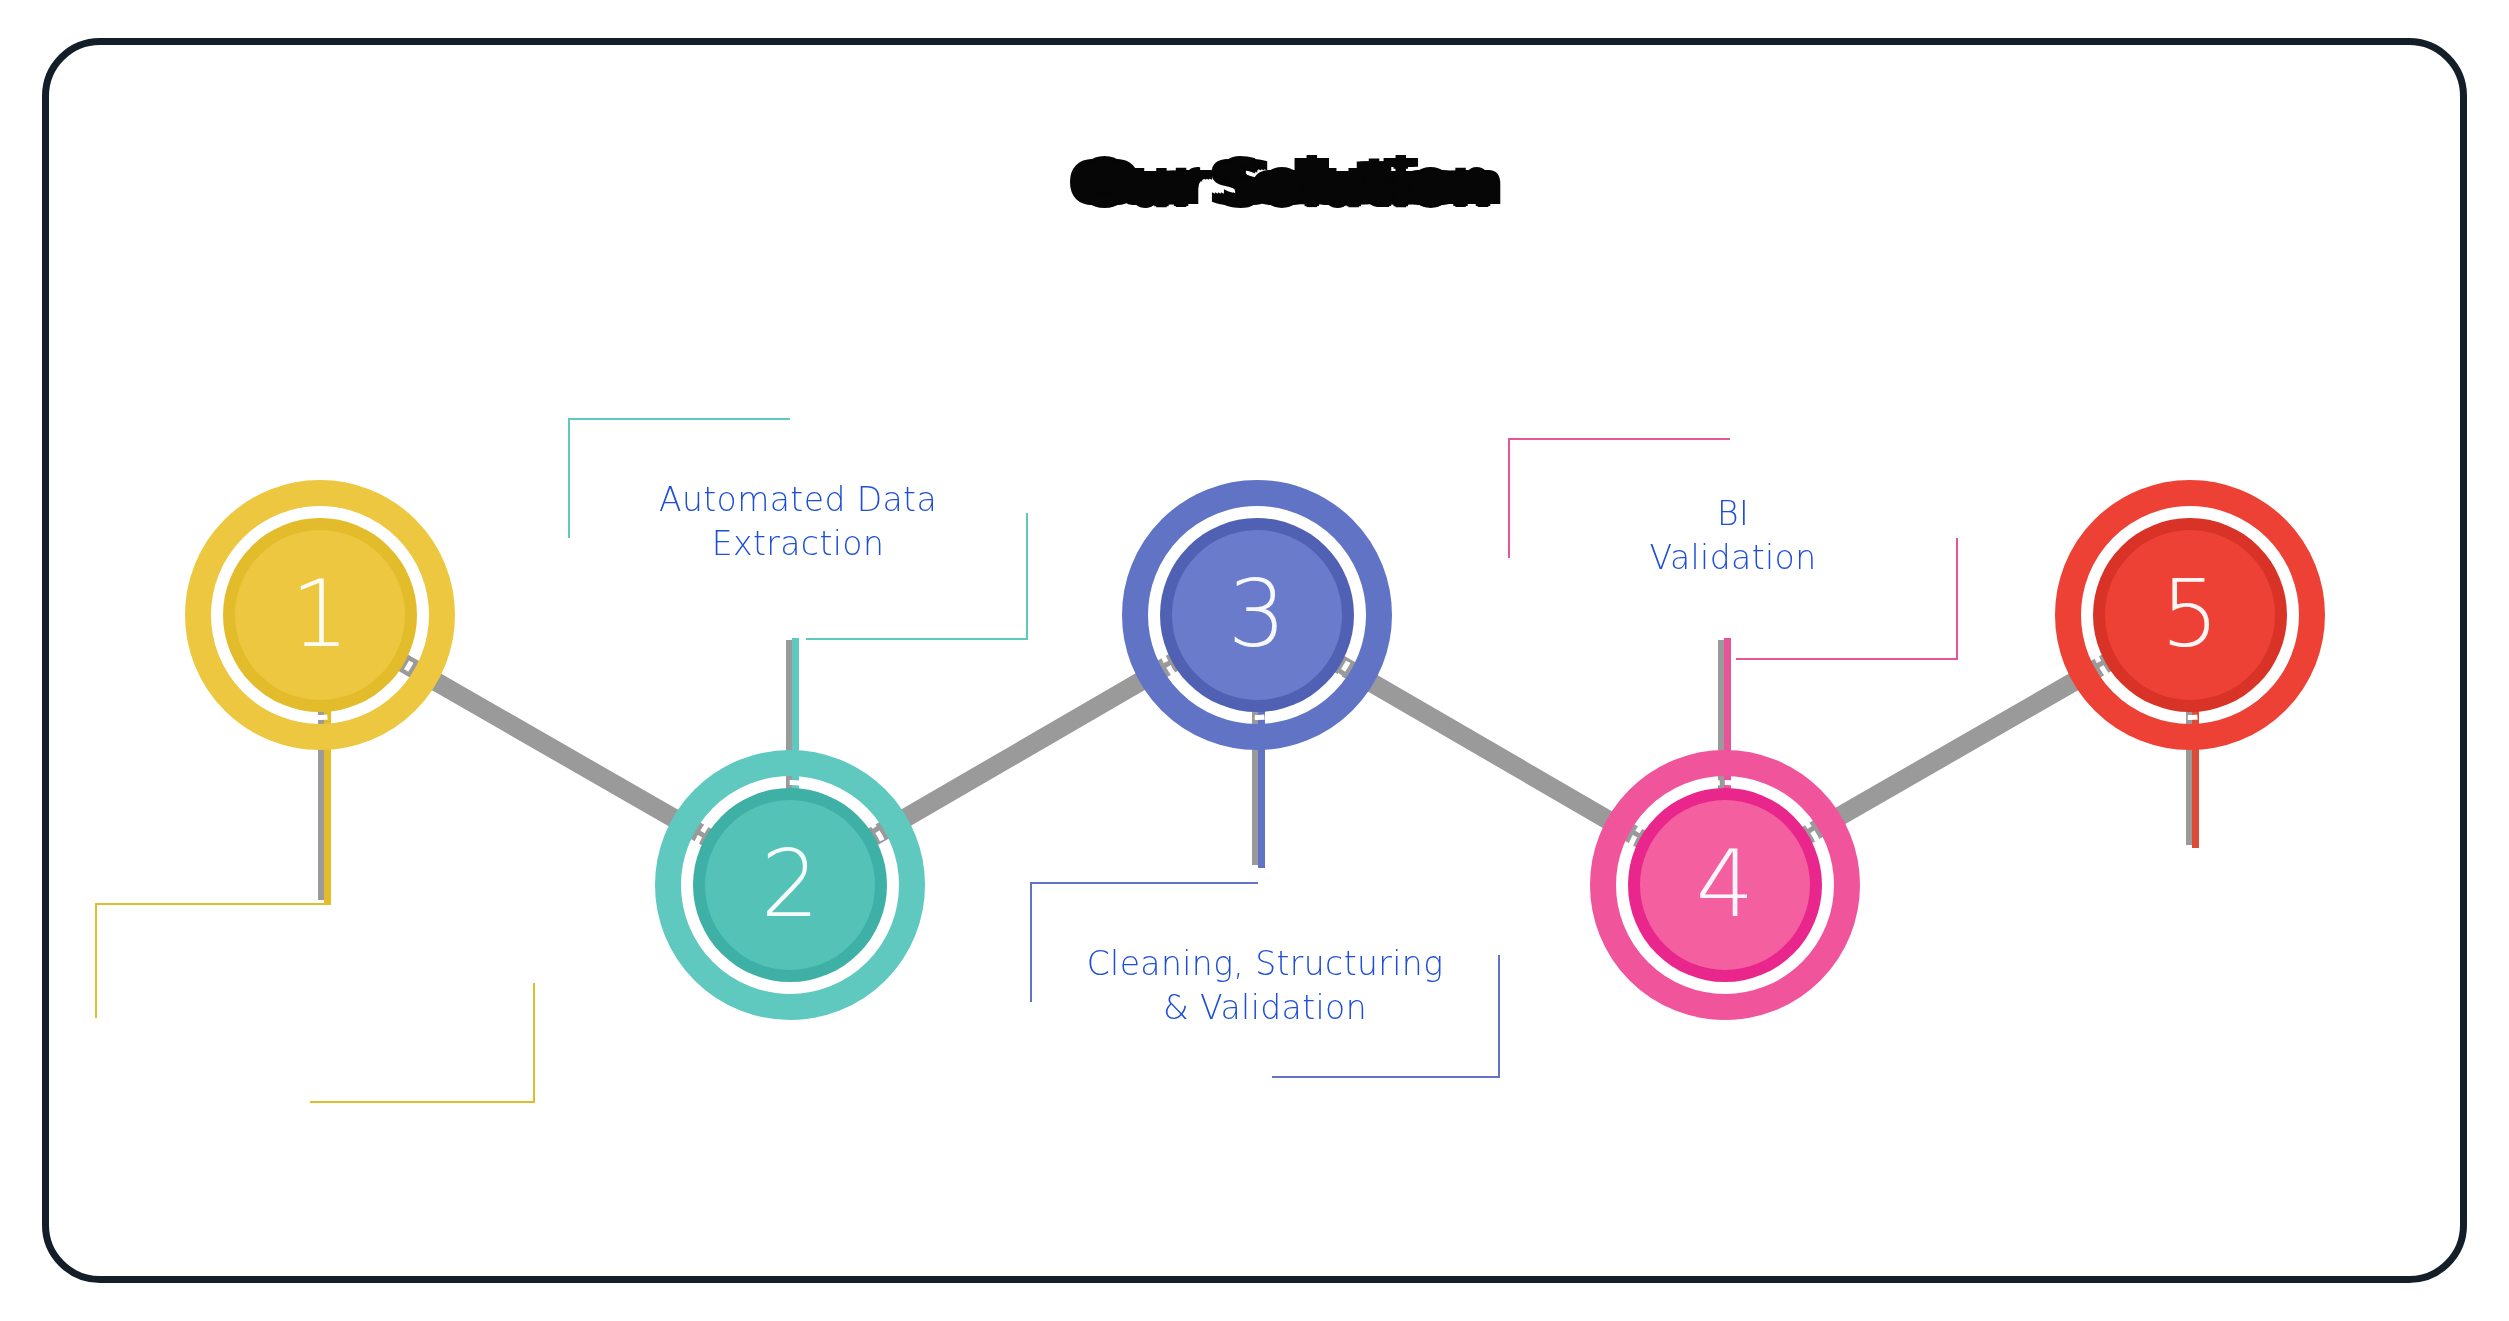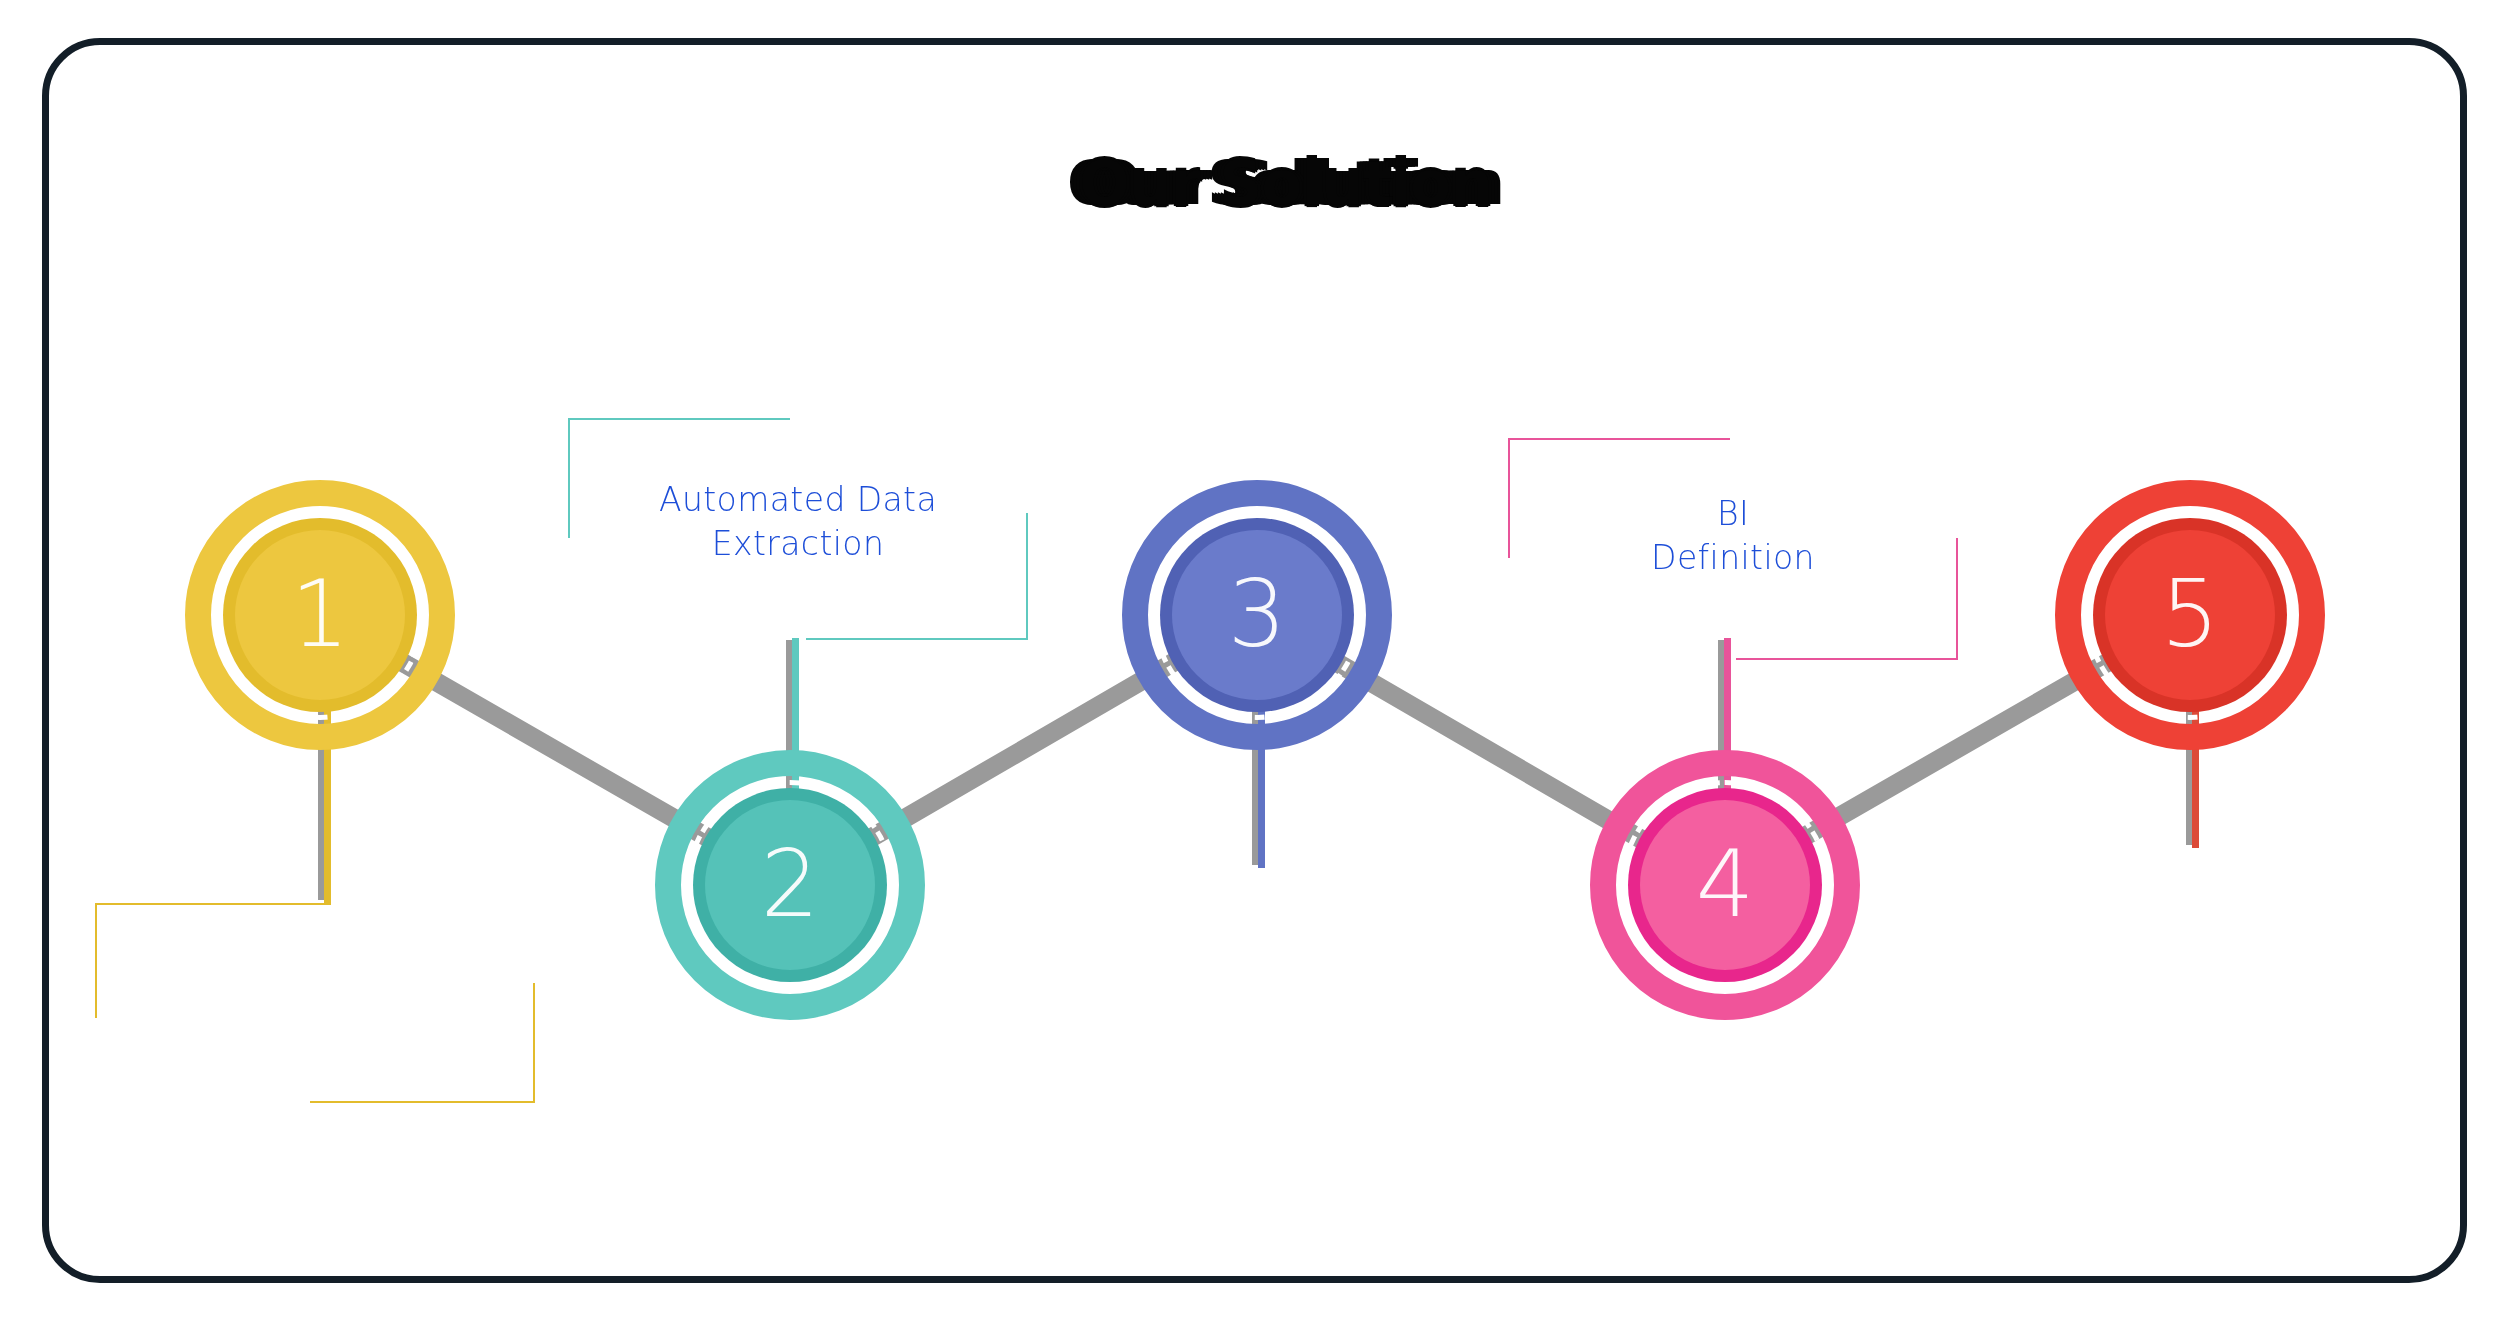--- a/index.html
+++ b/index.html
@@ -171,40 +171,48 @@
     <div class="ring-dashed"></div>
     <div class="ring-mid"></div>
     <div class="core">
       <span class="num">2</span>
     </div>
   </div>
 
   <div class="stem-gray" style="left:1252px;top:600px;height:265px;"></div>
   <div class="stem" style="left:1258px;top:600px;height:268px;background:#6073C4;"></div>
 
+  <div class="label-block" style="left:1030px;top:850px;width:470px;height:225px;color:#6073C4;">
+    <div class="bk bk-h" style="left:0;top:32px;width:228px;"></div>
+    <div class="bk bk-v" style="left:0;top:32px;height:120px;"></div>
+    <div class="bk bk-v" style="right:0;top:105px;height:122px;"></div>
+    <div class="bk bk-h" style="right:0;top:226px;width:228px;"></div>
+    <div class="label-text" style="top:92px;">Cleaning, Structuring
+&amp; Validation</div>
+  </div>
 
   <div class="node" style="left:1122px;top:480px;--c-outer:#6073C4;--c-mid:#5061B4;--c-core:#6A7BCB;">
     <div class="ring-outer"></div>
     <div class="ring-dashed"></div>
     <div class="ring-mid"></div>
     <div class="core">
       <span class="num">3</span>
     </div>
   </div>
 
   <div class="stem-gray" style="left:1718px;top:640px;height:225px;"></div>
   <div class="stem" style="left:1724px;top:638px;height:225px;background:#E8549A;"></div>
 
   <div class="label-block" style="left:1508px;top:430px;width:450px;height:232px;color:#E8549A;">
     <div class="bk bk-h" style="left:0;top:8px;width:222px;"></div>
     <div class="bk bk-v" style="left:0;top:8px;height:120px;"></div>
     <div class="bk bk-v" style="right:0;top:108px;height:120px;"></div>
     <div class="bk bk-h" style="right:0;top:228px;width:222px;"></div>
     <div class="label-text" style="top:62px;">BI
-Definition</div>
+Validation</div>
   </div>
 
   <div class="node" style="left:1590px;top:750px;--c-outer:#F0549A;--c-mid:#E8268C;--c-core:#F45FA0;">
     <div class="ring-outer"></div>
     <div class="ring-dashed"></div>
     <div class="ring-mid"></div>
     <div class="core">
       <span class="num">4</span>
     </div>
   </div>

